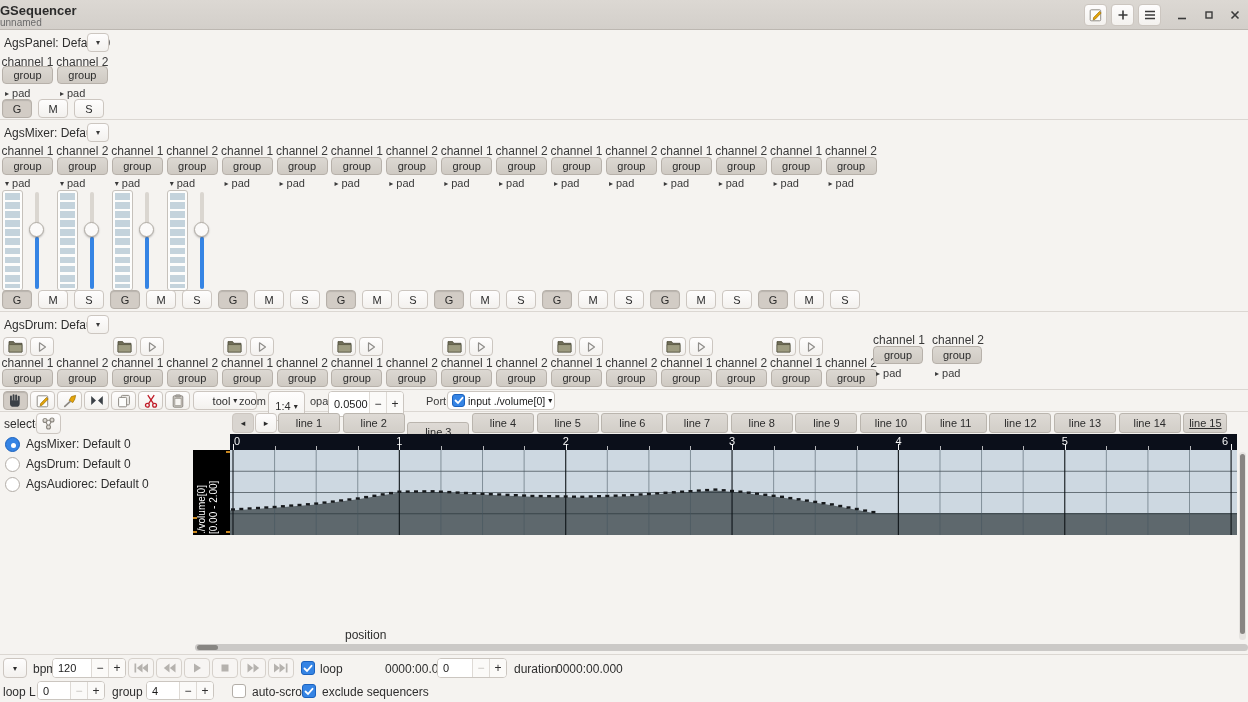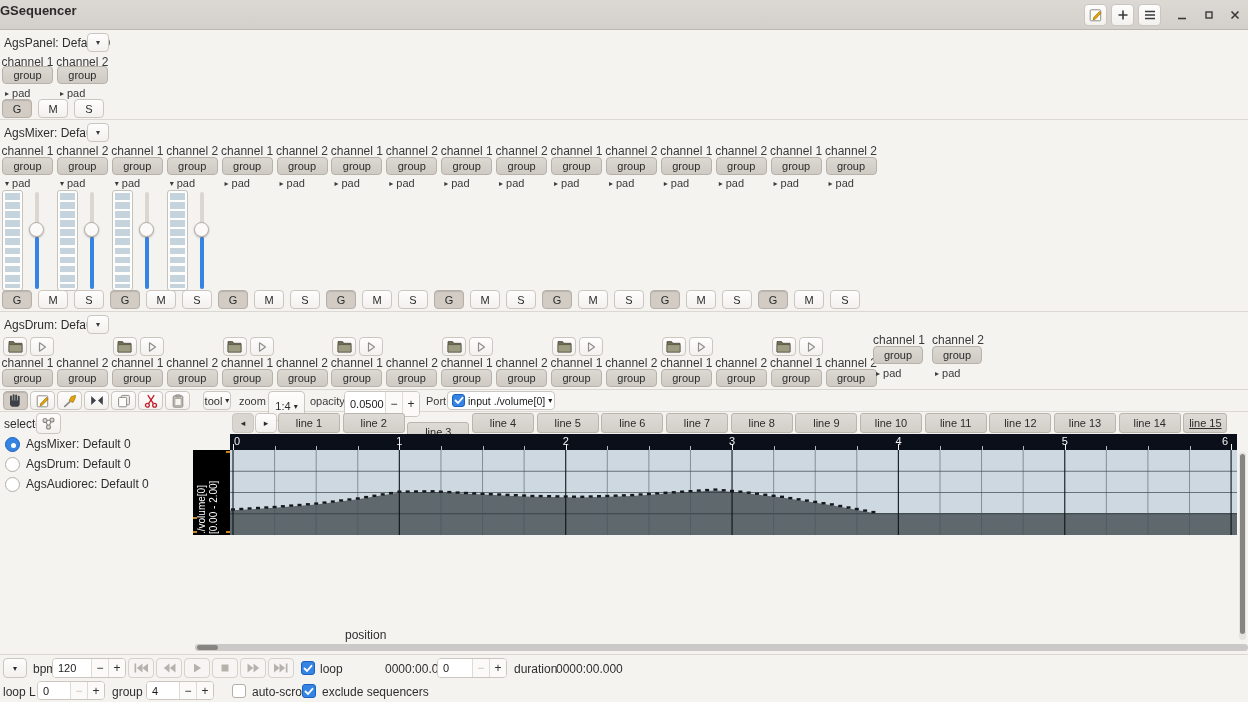--- a/index.html
+++ b/index.html
@@ -40,20 +40,21 @@
   .wctl{position:absolute;width:20px;height:22px;top:4px;display:flex;align-items:center;justify-content:center;background:none;border:none}
   .scrollv{position:absolute;background:#e6e4e1;border-radius:4px}
   .scrollh{position:absolute;background:#cbc9c7;border-radius:4px}
   .thumb{position:absolute;background:#878582;border-radius:4px}
 </style>
 </head>
 <body>
 
 <div id="titlebar">
   <div class="ttl" style="top:3px;font-size:13px;font-weight:bold;color:#2b2b2b">GSequencer</div>
+  <div class="ttl" style="top:17px;font-size:10px;color:#6b6b6b">unnamed</div>
   <div class="btn" style="left:1084px;top:4px;width:23px;height:22px">
       <span style="display: flex;">
         <svg width="14" height="14" viewBox="0 0 14 14">
           <rect x="1.2" y="1.8" width="10.5" height="11" rx="1" fill="#fdfdfc" stroke="#918d87"></rect>
           <path d="M4.6 9.6 L10.6 3.4 L12.2 5 L6.2 11.2 L4.2 11.8 Z" fill="#e5a50a" stroke="#9c6f00" stroke-width=".7"></path>
         </svg>
       </span>
     </div>
   <div class="btn" style="left:1111px;top:4px;width:23px;height:22px">
       <span style="display: flex;">
@@ -444,31 +445,31 @@
     </div>
   </div>
 
 <div class="sep" style="top:119px"></div>
 <div class="sep" style="top:311px"></div>
 <div class="sep" style="top:389px"></div>
 <div class="sep" style="top:411px"></div>
 <div class="sep" style="top:654px"></div>
 
 <div style="position:absolute;inset:0">
-  <div class="btn" style="left:203px;top:391px;width:28px;height:19px">
+  <div class="btn" style="left:193px;top:391px;width:64px;height:19px">
     <span>tool</span>
     <span class="glyph" style="font-size:8px">▾</span>
   </div>
   <span class="lbl sm" style="left:239px;top:395px">zoom</span>
   <div class="btn" style="left:268px;top:391px;width:37px;height:30px">
     <span>1:4</span>
     <span class="glyph" style="font-size:8px">▾</span>
   </div>
   <span class="lbl sm" style="left:310px;top:395px">opacity</span>
-  <div class="spin" style="left:344px;top:391px;width:76px;height:26px">
+  <div class="spin" style="left:328px;top:391px;width:76px;height:26px">
     <div class="val">0.0500</div>
     <div class="sbtn">−</div>
     <div class="sbtn">+</div>
   </div>
   <span class="lbl sm" style="left:426px;top:395px">Port</span>
   <div class="combo" style="left:447px;top:391px;width:108px;height:19px">
     <span class="check checked" style="width:13px;height:13px">
         <svg width="10" height="9" viewBox="0 0 10 9">
           <path d="M1.5 4.5 L4 7 L8.5 1.8" stroke="#fff" stroke-width="1.8" fill="none" stroke-linecap="round"></path>
         </svg>

